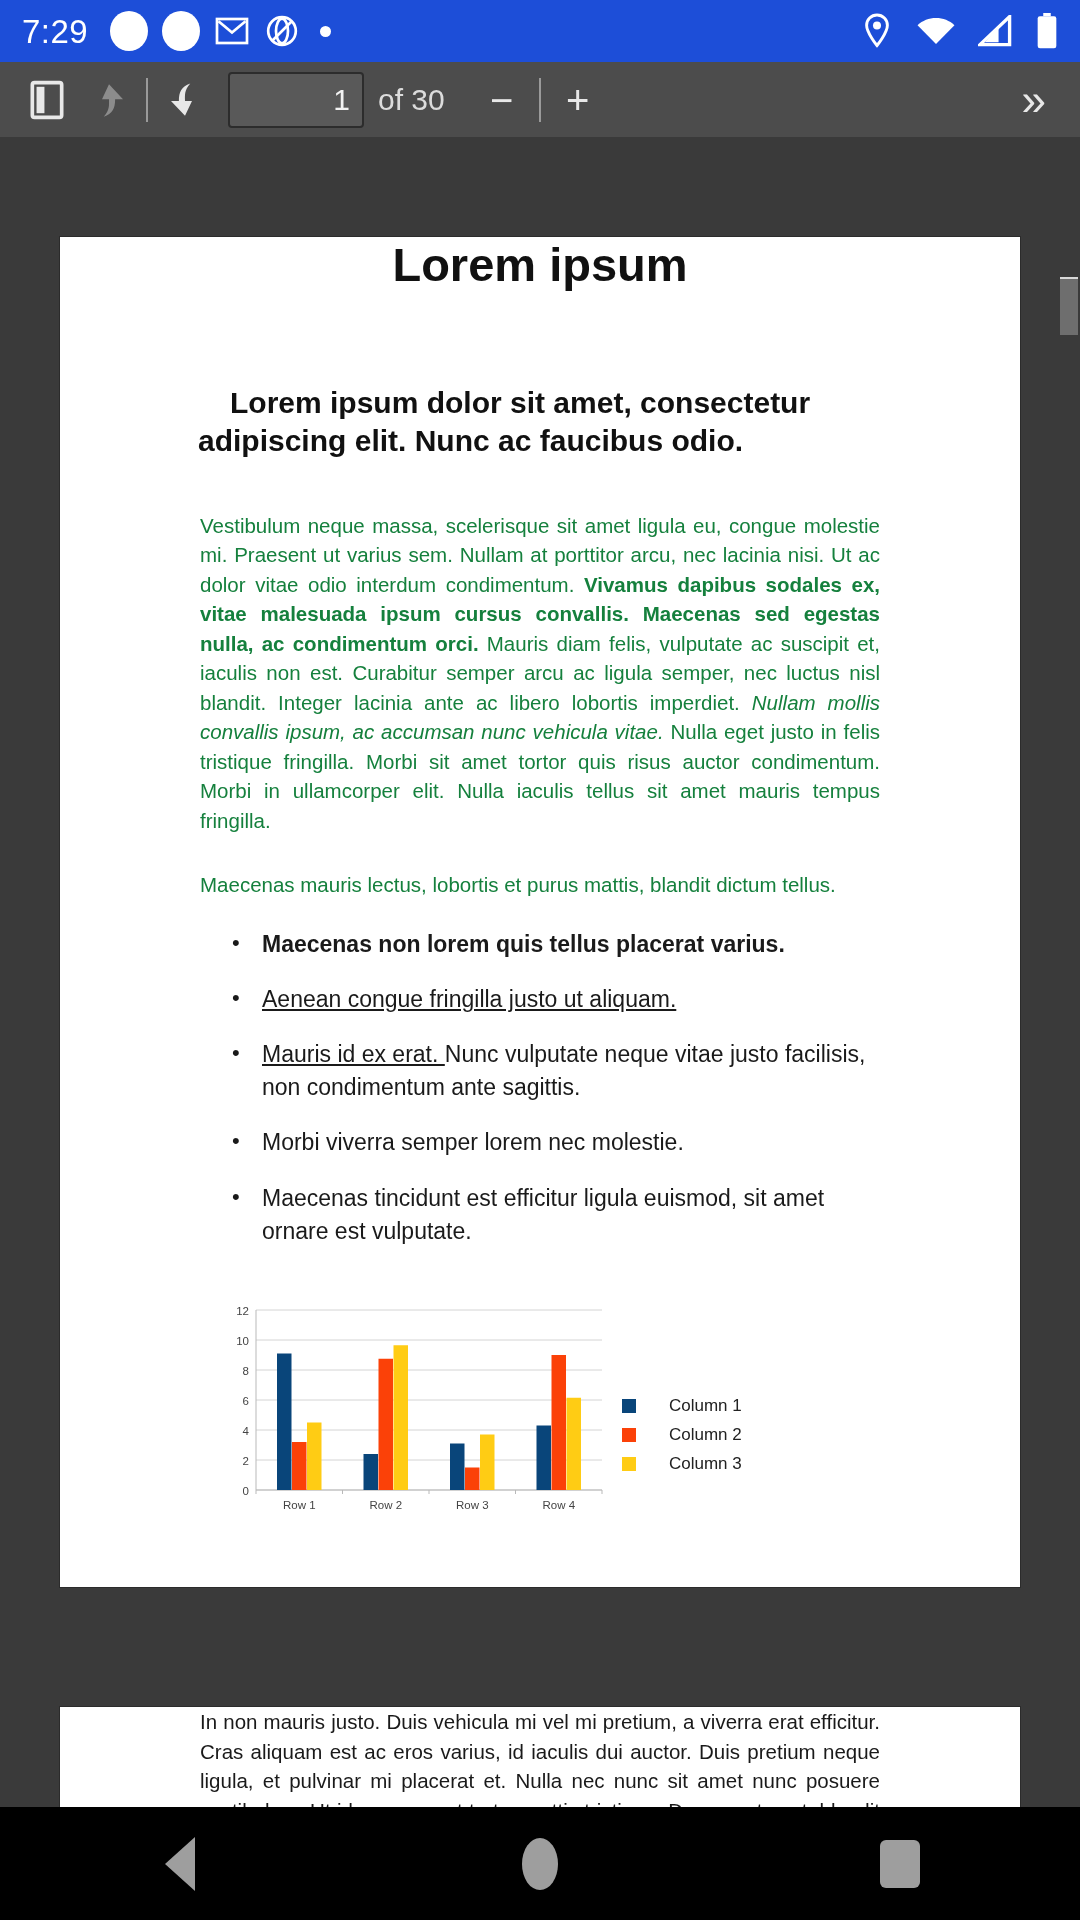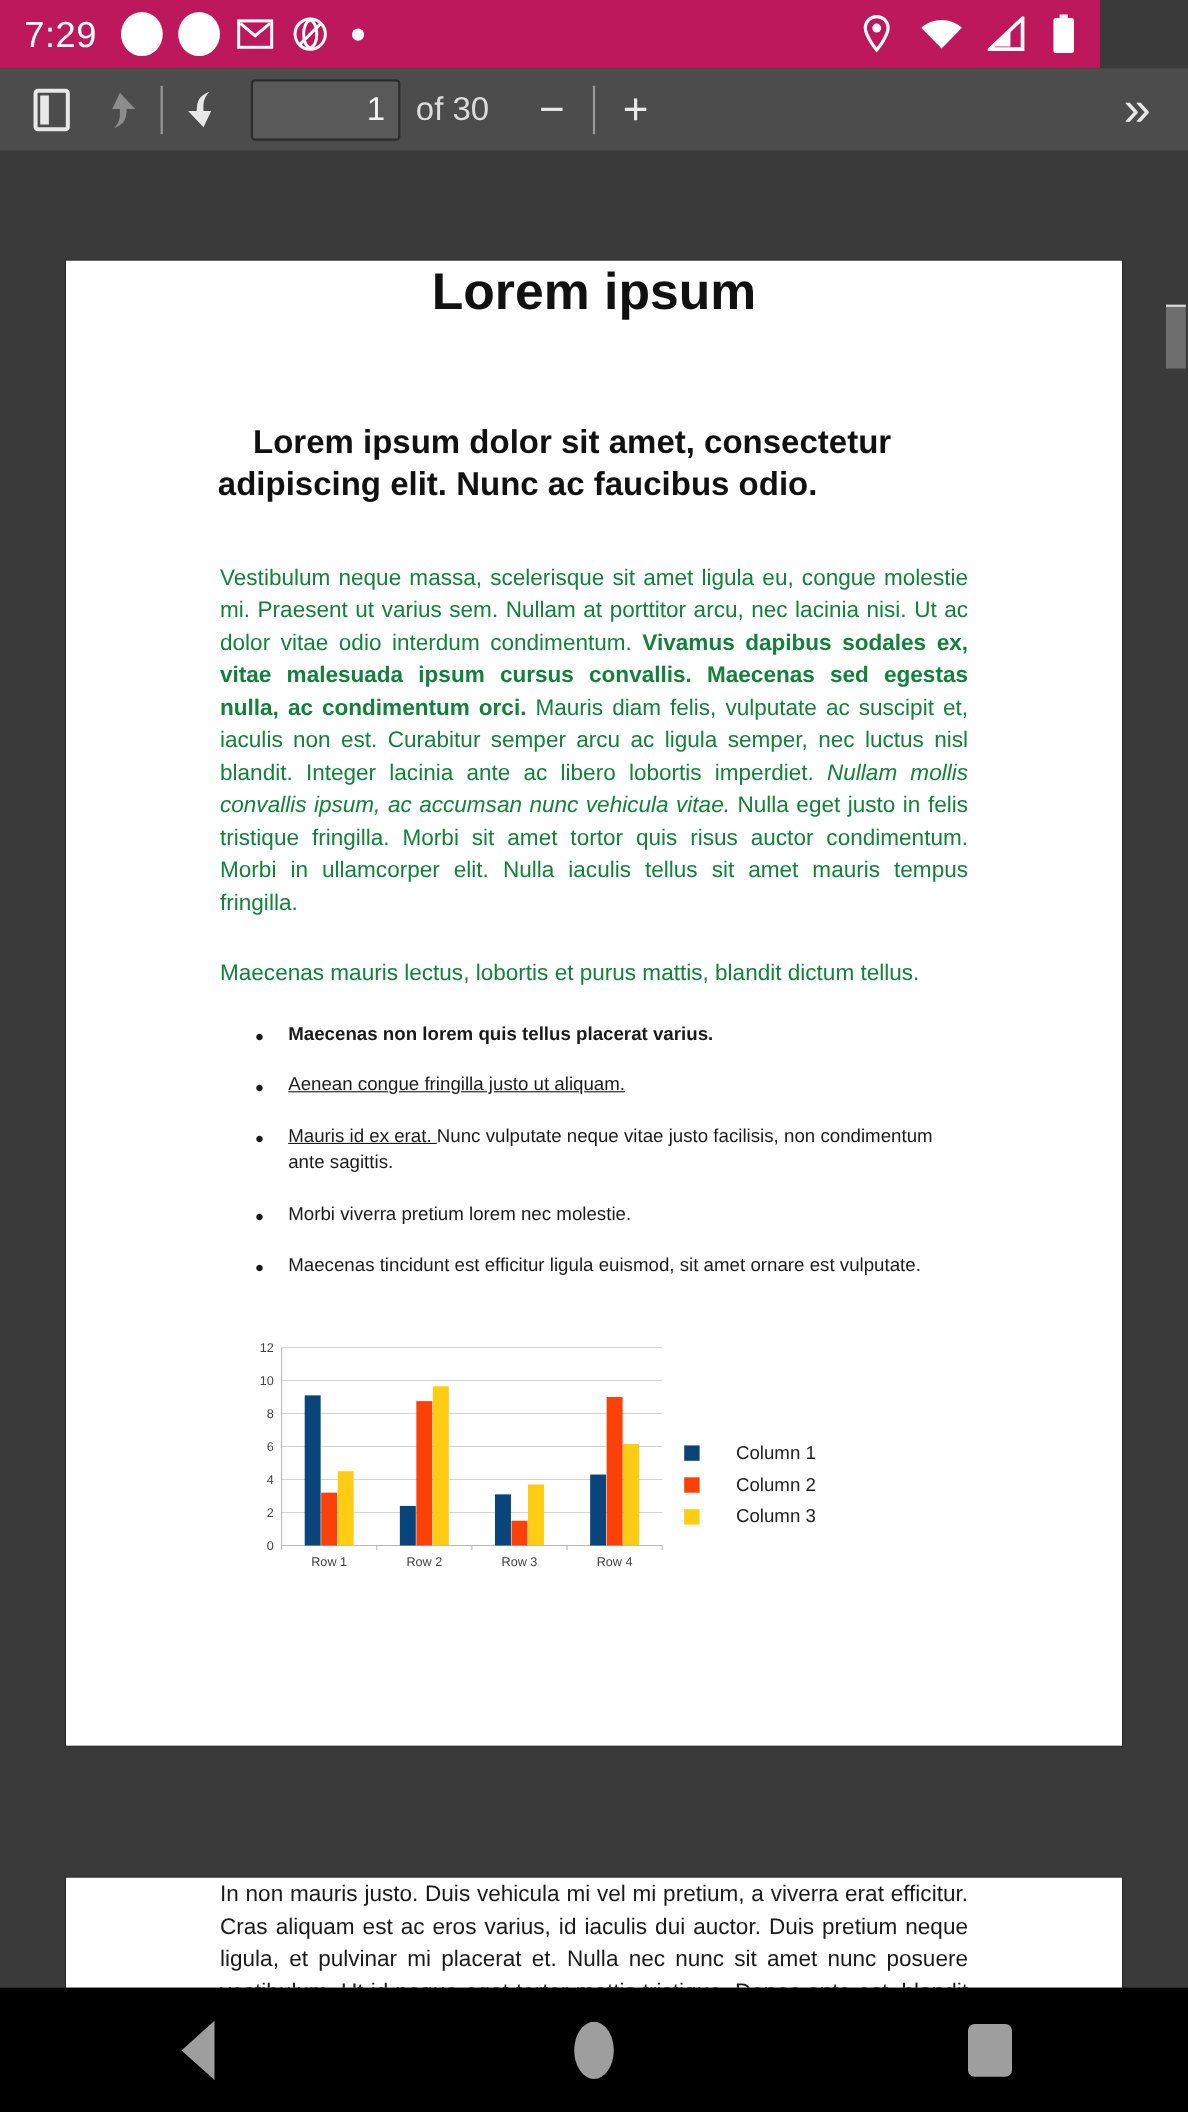--- a/index.html
+++ b/index.html
@@ -6,22 +6,22 @@
   html,body { width:1080px; height:1920px; }
   body {
     font-family:"Liberation Sans", sans-serif;
     background:#3a3a3a;
     overflow:hidden;
     position:relative;
   }
 
   
   .statusbar{
-    position:absolute; left:0; top:0; width:1000px; height:62px;
-    background:#be185d; display:flex; align-items:center;
+    position:absolute; left:0; top:0; width:1080px; height:62px;
+    background:#1d4ed8; display:flex; align-items:center;
     padding:0 22px;
   }
   .sb-clock{
     color:#fff; font-size:33px; font-weight:400; letter-spacing:.5px;
     font-family:"Liberation Sans", sans-serif; line-height:1;
   }
   .sb-left-icons{ display:flex; align-items:center; gap:14px; margin-left:22px; }
   .sb-right-icons{ margin-left:auto; display:flex; align-items:center; gap:22px; }
   .dot-icon{ width:38px; height:40px; border-radius:50%; background:#fff; display:block;}
   .tiny-dot{ width:11px; height:11px; border-radius:50%; background:#fff; display:block; margin-left:6px;}
@@ -72,21 +72,21 @@
   .doc-p{
     font-size:20.5px; color:#15803d; line-height:1.44; text-align:justify;
     margin:50px 140px 0 140px;
   }
   .doc-p.tight{ margin-top:35px; }
   .doc-p b{ font-weight:bold; }
   .doc-p i{ font-style:italic; }
 
   ul.doc-list{ list-style:none; margin:28px 140px 0 168px; }
   ul.doc-list li{
-    font-size:17px; color:#1a1a1a; line-height:1.44; position:relative;
+    font-size:23px; color:#1a1a1a; line-height:1.44; position:relative;
     padding-left:34px; margin-bottom:22px;
   }
   ul.doc-list li:before{
     content:"\2022"; position:absolute; left:4px; top:-1px; font-size:22px; color:#1a1a1a;
   }
   .bold{ font-weight:bold; }
   .ital{ font-style:italic; }
   .uline{ text-decoration:underline; }
 
   
@@ -216,21 +216,21 @@
     <div class="doc-heading">Lorem ipsum dolor sit amet, consectetur adipiscing elit. Nunc ac faucibus odio.</div>
 
     <p class="doc-p"><span>Vestibulum neque massa, scelerisque sit amet ligula eu, congue molestie mi. Praesent ut varius sem. Nullam at porttitor arcu, nec lacinia nisi. Ut ac dolor vitae odio interdum condimentum. </span><b>Vivamus dapibus sodales ex, vitae malesuada ipsum cursus convallis. Maecenas sed egestas nulla, ac condimentum orci.</b><span> Mauris diam felis, vulputate ac suscipit et, iaculis non est. Curabitur semper arcu ac ligula semper, nec luctus nisl blandit. Integer lacinia ante ac libero lobortis imperdiet. </span><i>Nullam mollis convallis ipsum, ac accumsan nunc vehicula vitae.</i><span> Nulla eget justo in felis tristique fringilla. Morbi sit amet tortor quis risus auctor condimentum. Morbi in ullamcorper elit. Nulla iaculis tellus sit amet mauris tempus fringilla.</span></p>
 
     <p class="doc-p tight">Maecenas mauris lectus, lobortis et purus mattis, blandit dictum tellus.</p>
 
     <ul class="doc-list">
       <li><span class="bold">Maecenas non lorem quis tellus placerat varius.</span></li>
       <li><span class="uline">Aenean congue fringilla justo ut aliquam. </span></li>
       <li><span class="uline">Mauris id ex erat. </span><span>Nunc vulputate neque vitae justo facilisis, non condimentum ante sagittis.</span></li>
-      <li><span>Morbi viverra pretium lorem nec molestie.</span></li>
+      <li><span>Morbi viverra semper lorem nec molestie.</span></li>
       <li><span>Maecenas tincidunt est efficitur ligula euismod, sit amet ornare est vulputate.</span></li>
     </ul>
 
     <div class="chart-wrap">
       <svg class="chart-svg" id="chart-svg" width="390" height="230" viewBox="0 0 390 230">
           <line x1="36" y1="190" x2="382" y2="190" stroke="#d4d4d4" stroke-width="1"></line>
           <text x="29" y="194.5" text-anchor="end" font-size="11.5" fill="#444" font-family="&quot;Liberation Sans&quot;, sans-serif">0</text>
           <line x1="36" y1="160" x2="382" y2="160" stroke="#d4d4d4" stroke-width="1"></line>
           <text x="29" y="164.5" text-anchor="end" font-size="11.5" fill="#444" font-family="&quot;Liberation Sans&quot;, sans-serif">2</text>
           <line x1="36" y1="130" x2="382" y2="130" stroke="#d4d4d4" stroke-width="1"></line>

